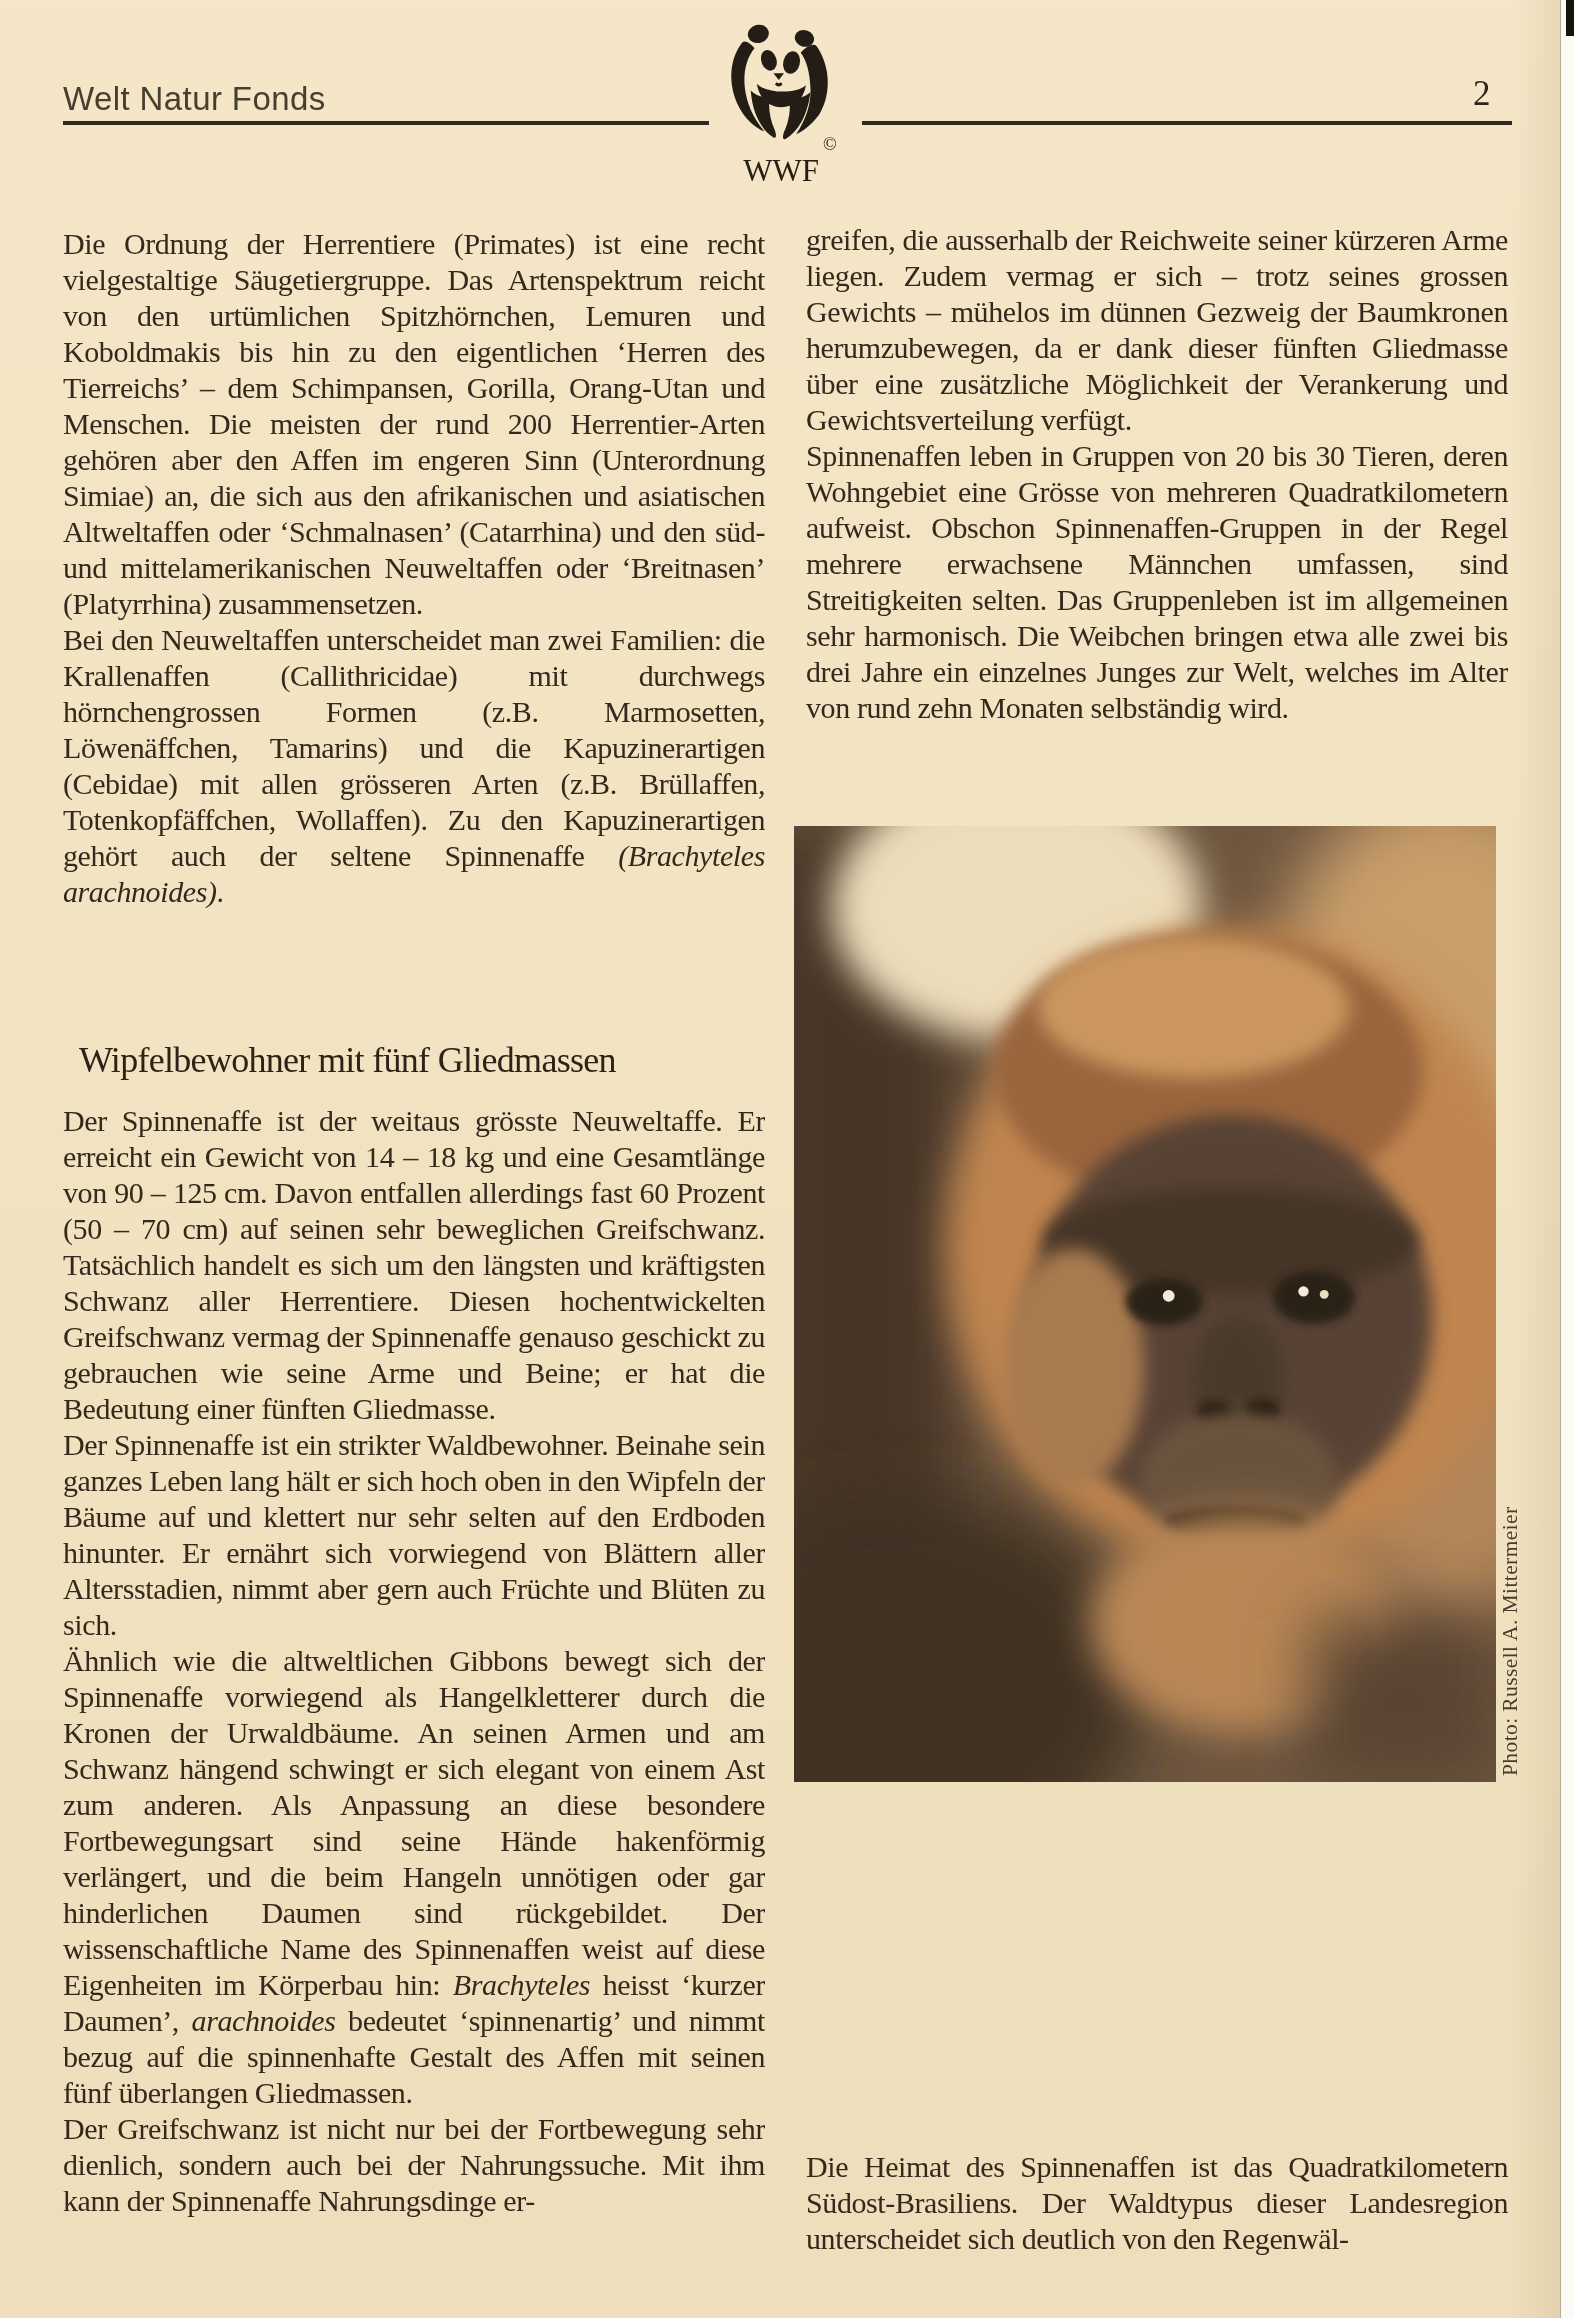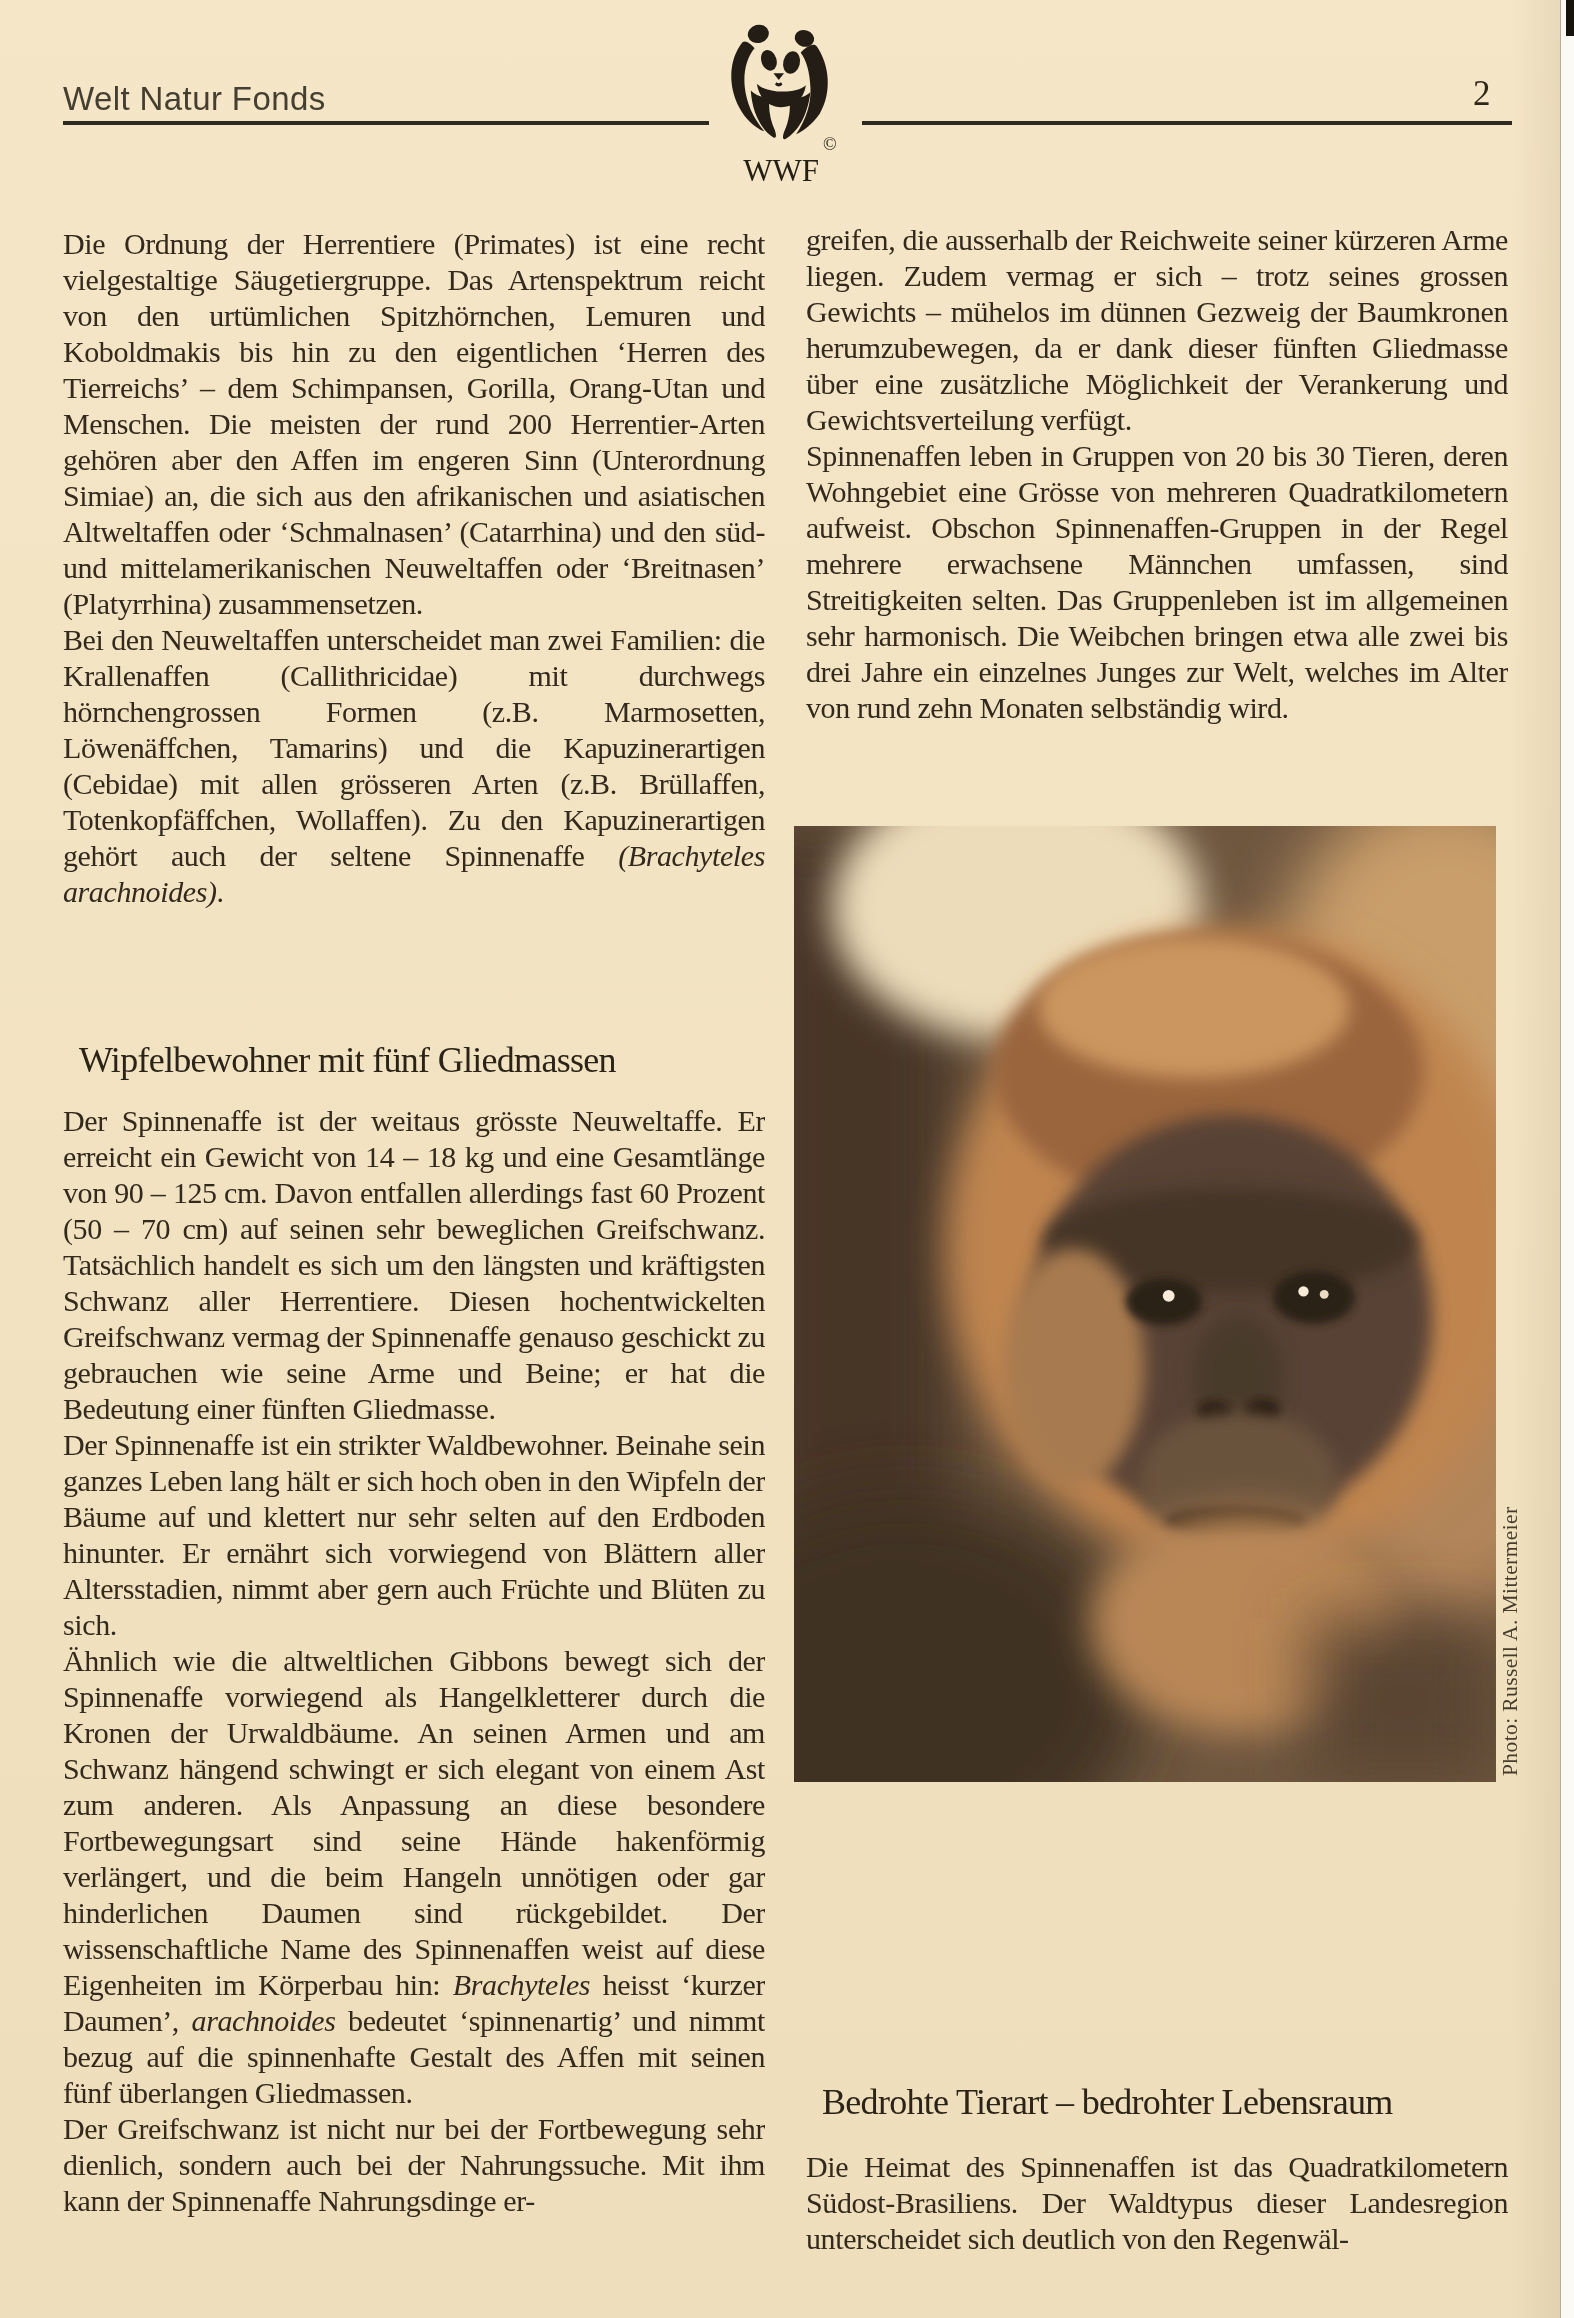--- a/index.html
+++ b/index.html
@@ -168,21 +168,20 @@
       <ellipse cx="600" cy="885" rx="135" ry="95" fill="#6b533e" filter="url(#b12)"></ellipse>
       <ellipse cx="596" cy="938" rx="95" ry="20" fill="#2e2215" filter="url(#b6)"></ellipse>
 
       <ellipse cx="610" cy="1075" rx="210" ry="150" fill="#b98756" filter="url(#b25)"></ellipse>
       <rect x="700" y="1070" width="248" height="220" fill="#5a4430" filter="url(#b45)"></rect>
     </svg>
   </div>
   <div class="photo-credit">Photo: Russell A. Mittermeier</div>
 
 
-  <h2 class="section-heading heading2">Bedrohte Tierart – bedrohter Lebensraum</h2>
 
   <div class="col colD">
     <p><span>Die Heimat des Spinnenaffen ist das Quadratkilometern Südost-Brasiliens. Der Waldtypus dieser Landesregion unterscheidet sich deutlich von den Regenwäl-</span></p>
   </div>
 
   <div class="edge-shade"></div>
   <div class="edge-strip"></div>
   <div class="edge-notch"></div>
 
 </div>

